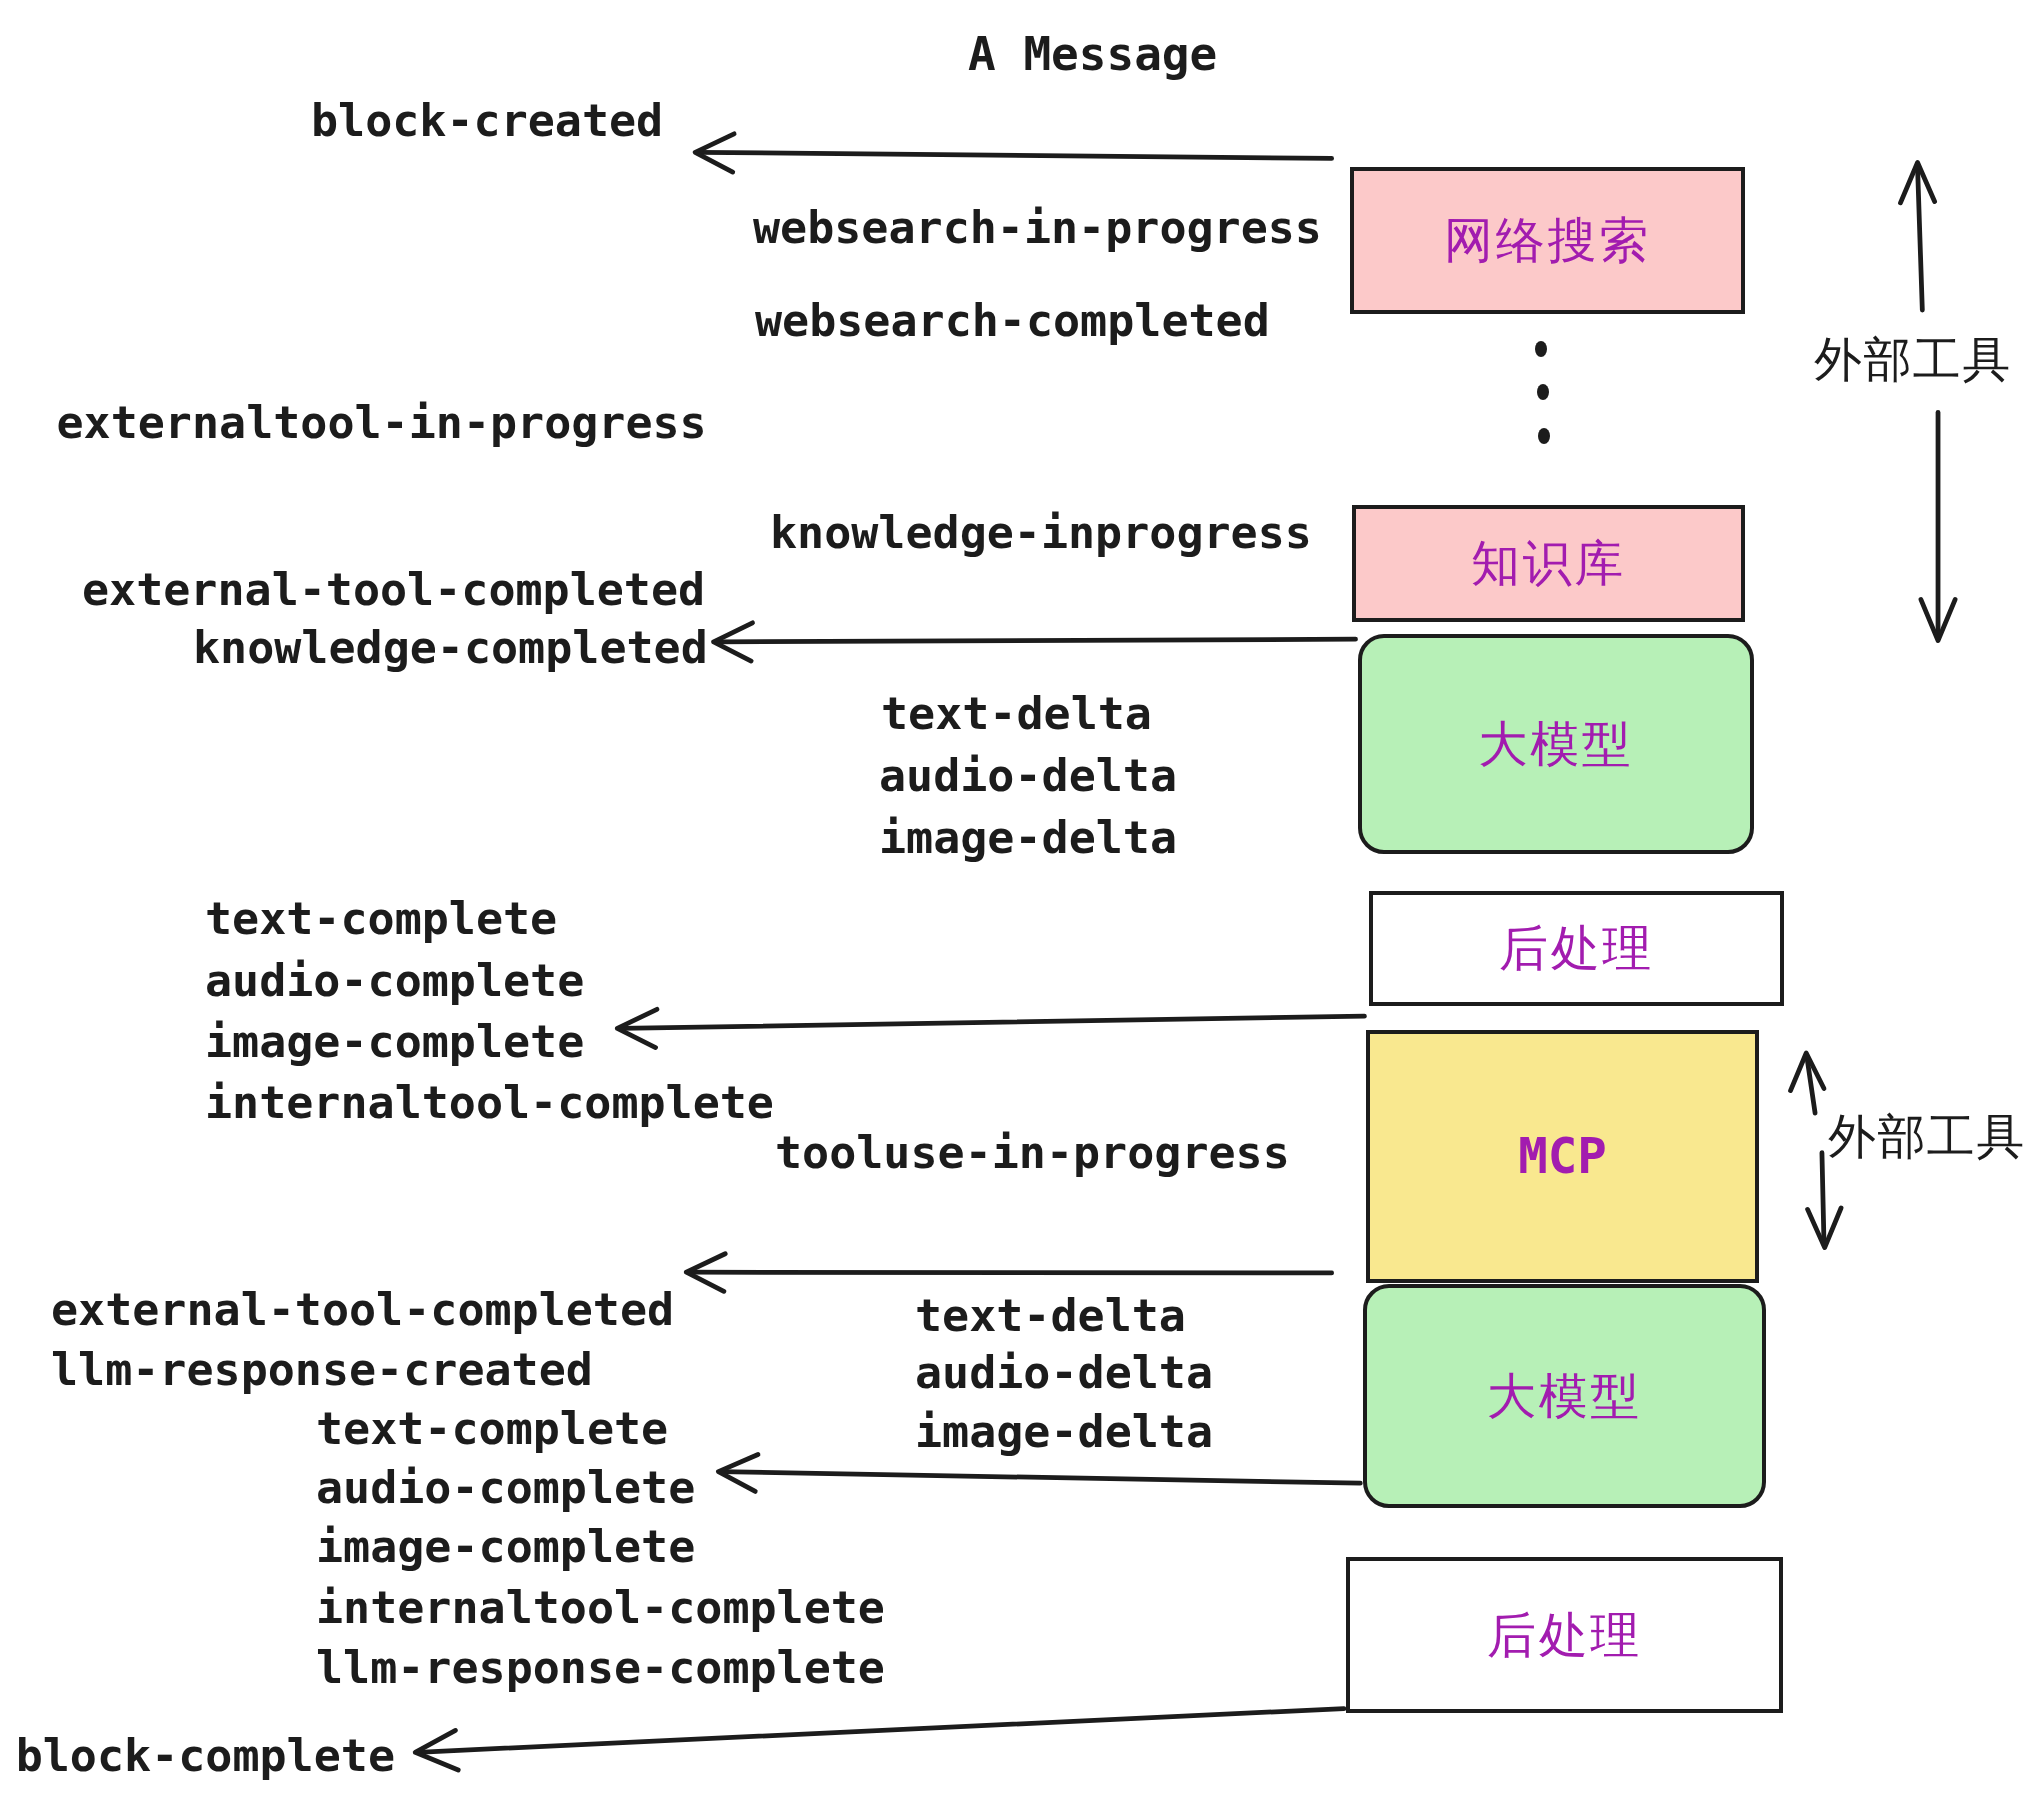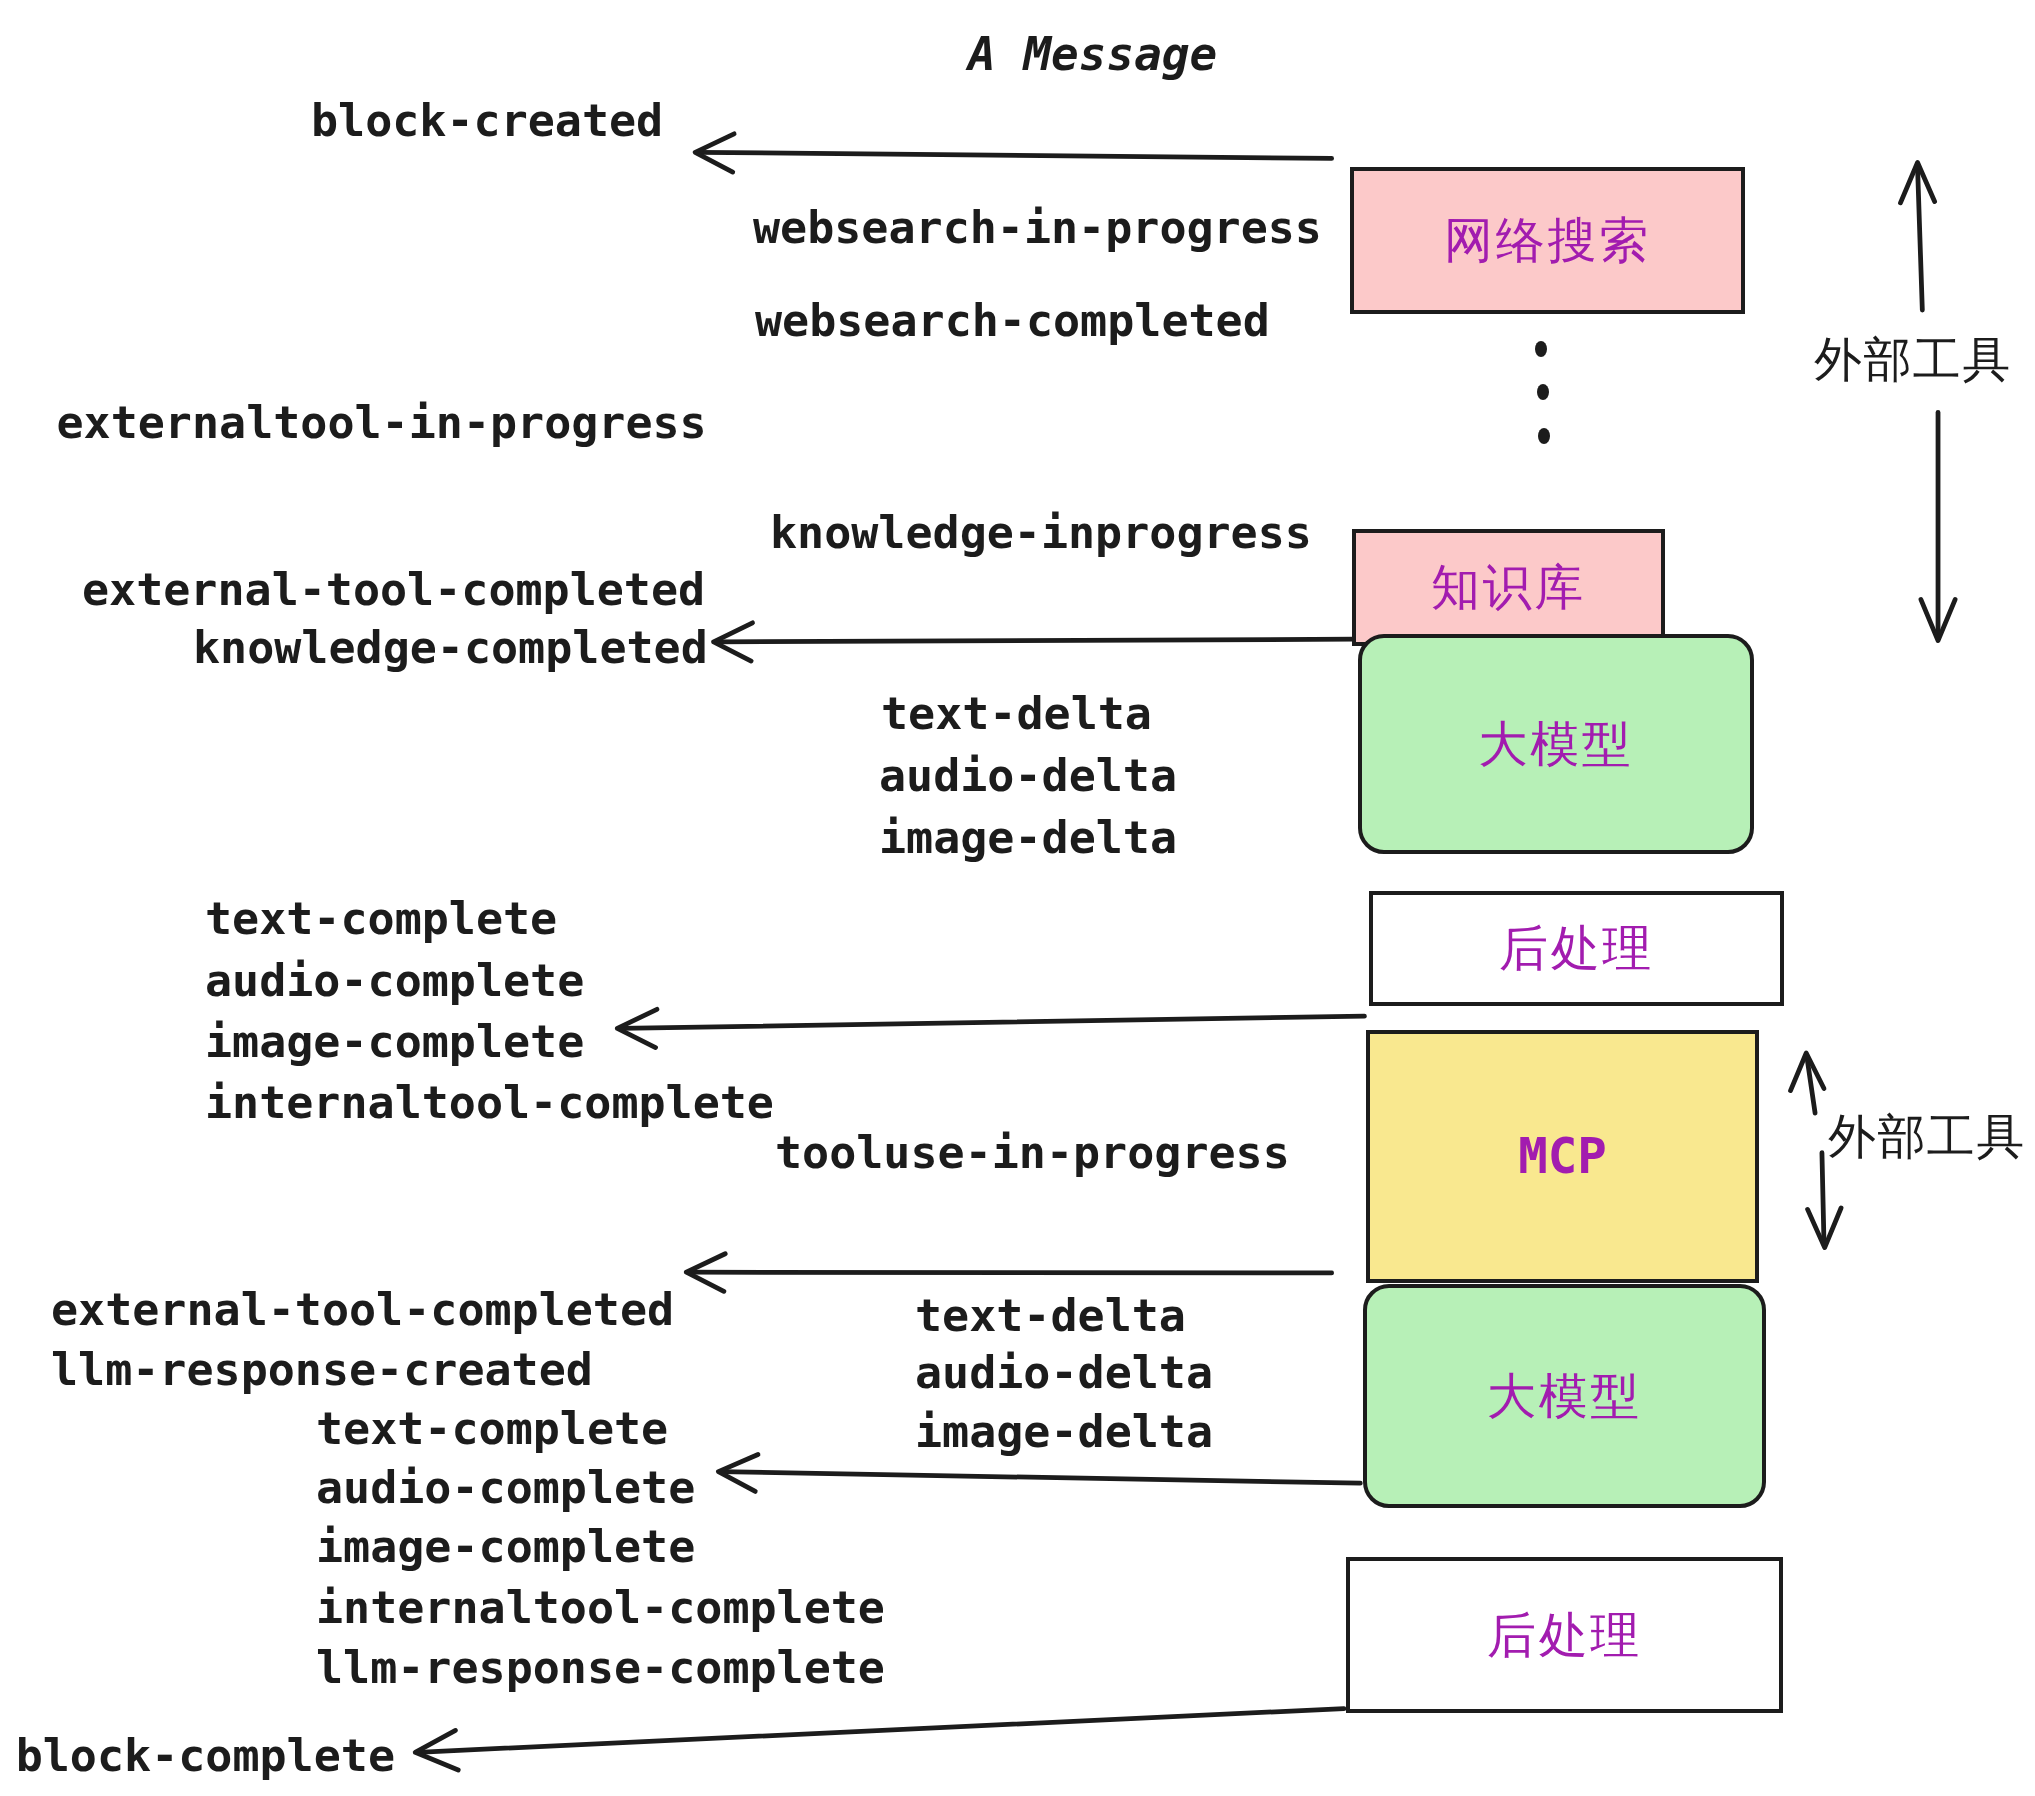--- a/index.html
+++ b/index.html
@@ -69,26 +69,26 @@
     <path d="M2783 297 L2808 238 L2833 295"></path>
     <path d="M2838 604 L2838 930"></path>
     <path d="M2813 878 L2838 938 L2863 878"></path>
 
     <path d="M2658 1630 L2646 1548"></path>
     <path d="M2622 1597 L2645 1542 L2671 1594"></path>
     <path d="M2668 1688 L2671 1820"></path>
     <path d="M2647 1771 L2672 1827 L2696 1769"></path>
   </svg>
 
-  <div class="title" style="left:968px; top:31px;font-style:italic;">A Message</div>
+  <div class="title" style="left:968px; top:31px;">A Message</div>
 
   <div class="box pink" style="left:1350px; top:167px; width:395px; height:147px;">
     <span class="box-label">网络搜索</span>
   </div>
-  <div class="box pink" style="left:1352px; top:529px; width:313px; height:117px;">
+  <div class="box pink" style="left:1352px; top:505px; width:393px; height:117px;">
     <span class="box-label">知识库</span>
   </div>
   <div class="box green" style="left:1358px; top:634px; width:396px; height:220px;">
     <span class="box-label">大模型</span>
   </div>
   <div class="box white" style="left:1369px; top:891px; width:415px; height:115px;">
     <span class="box-label">后处理</span>
   </div>
   <div class="box yellow" style="left:1366px; top:1030px; width:393px; height:253px;">
     <span class="box-label mcp-label">MCP</span>

